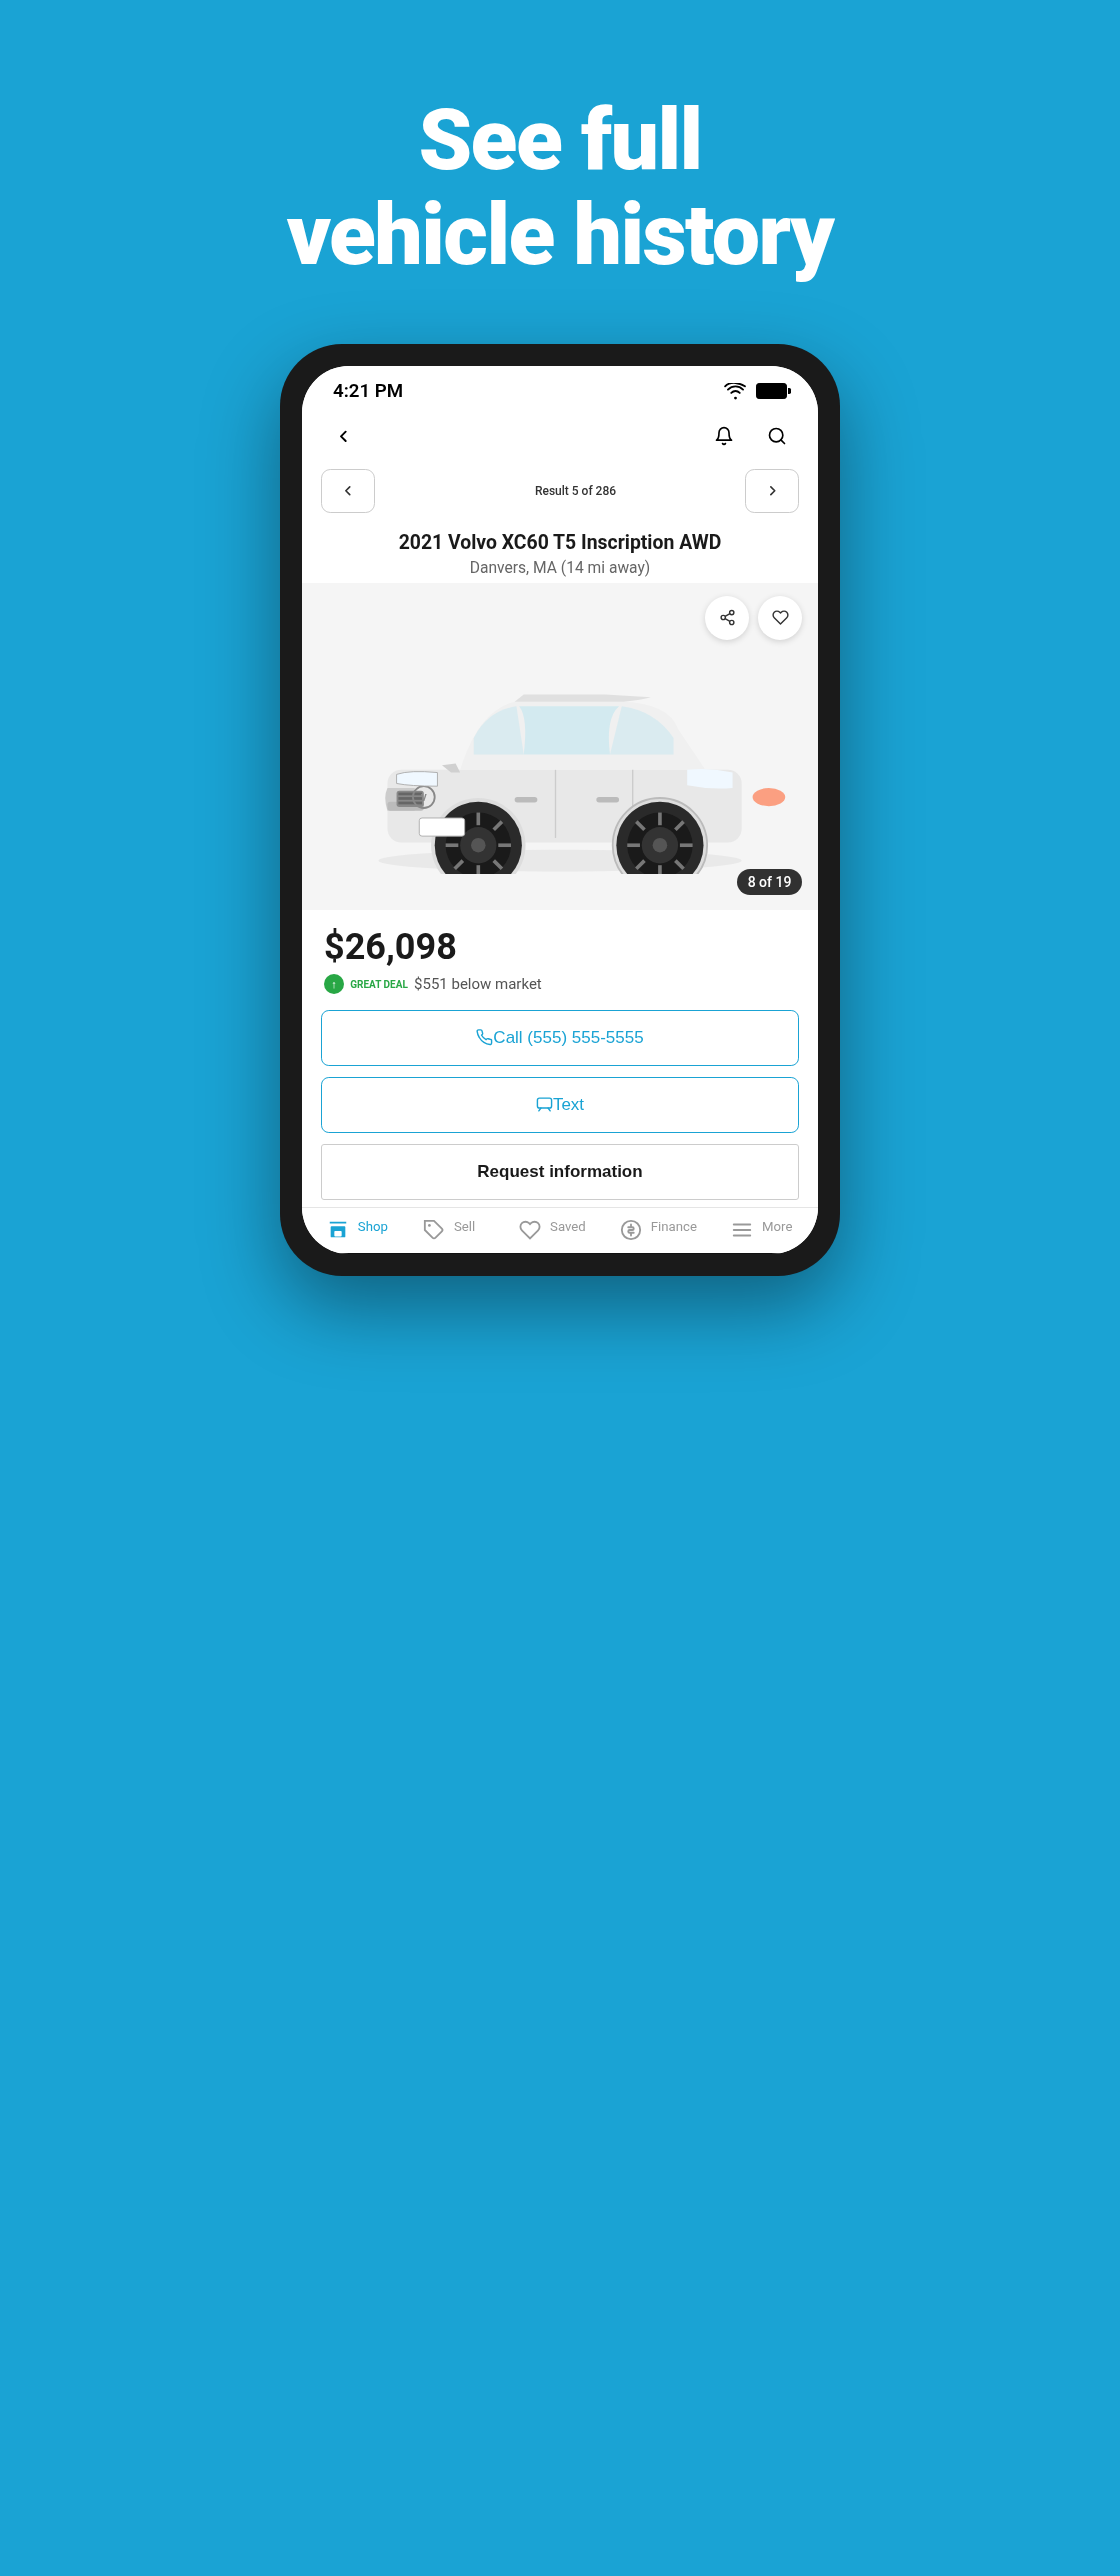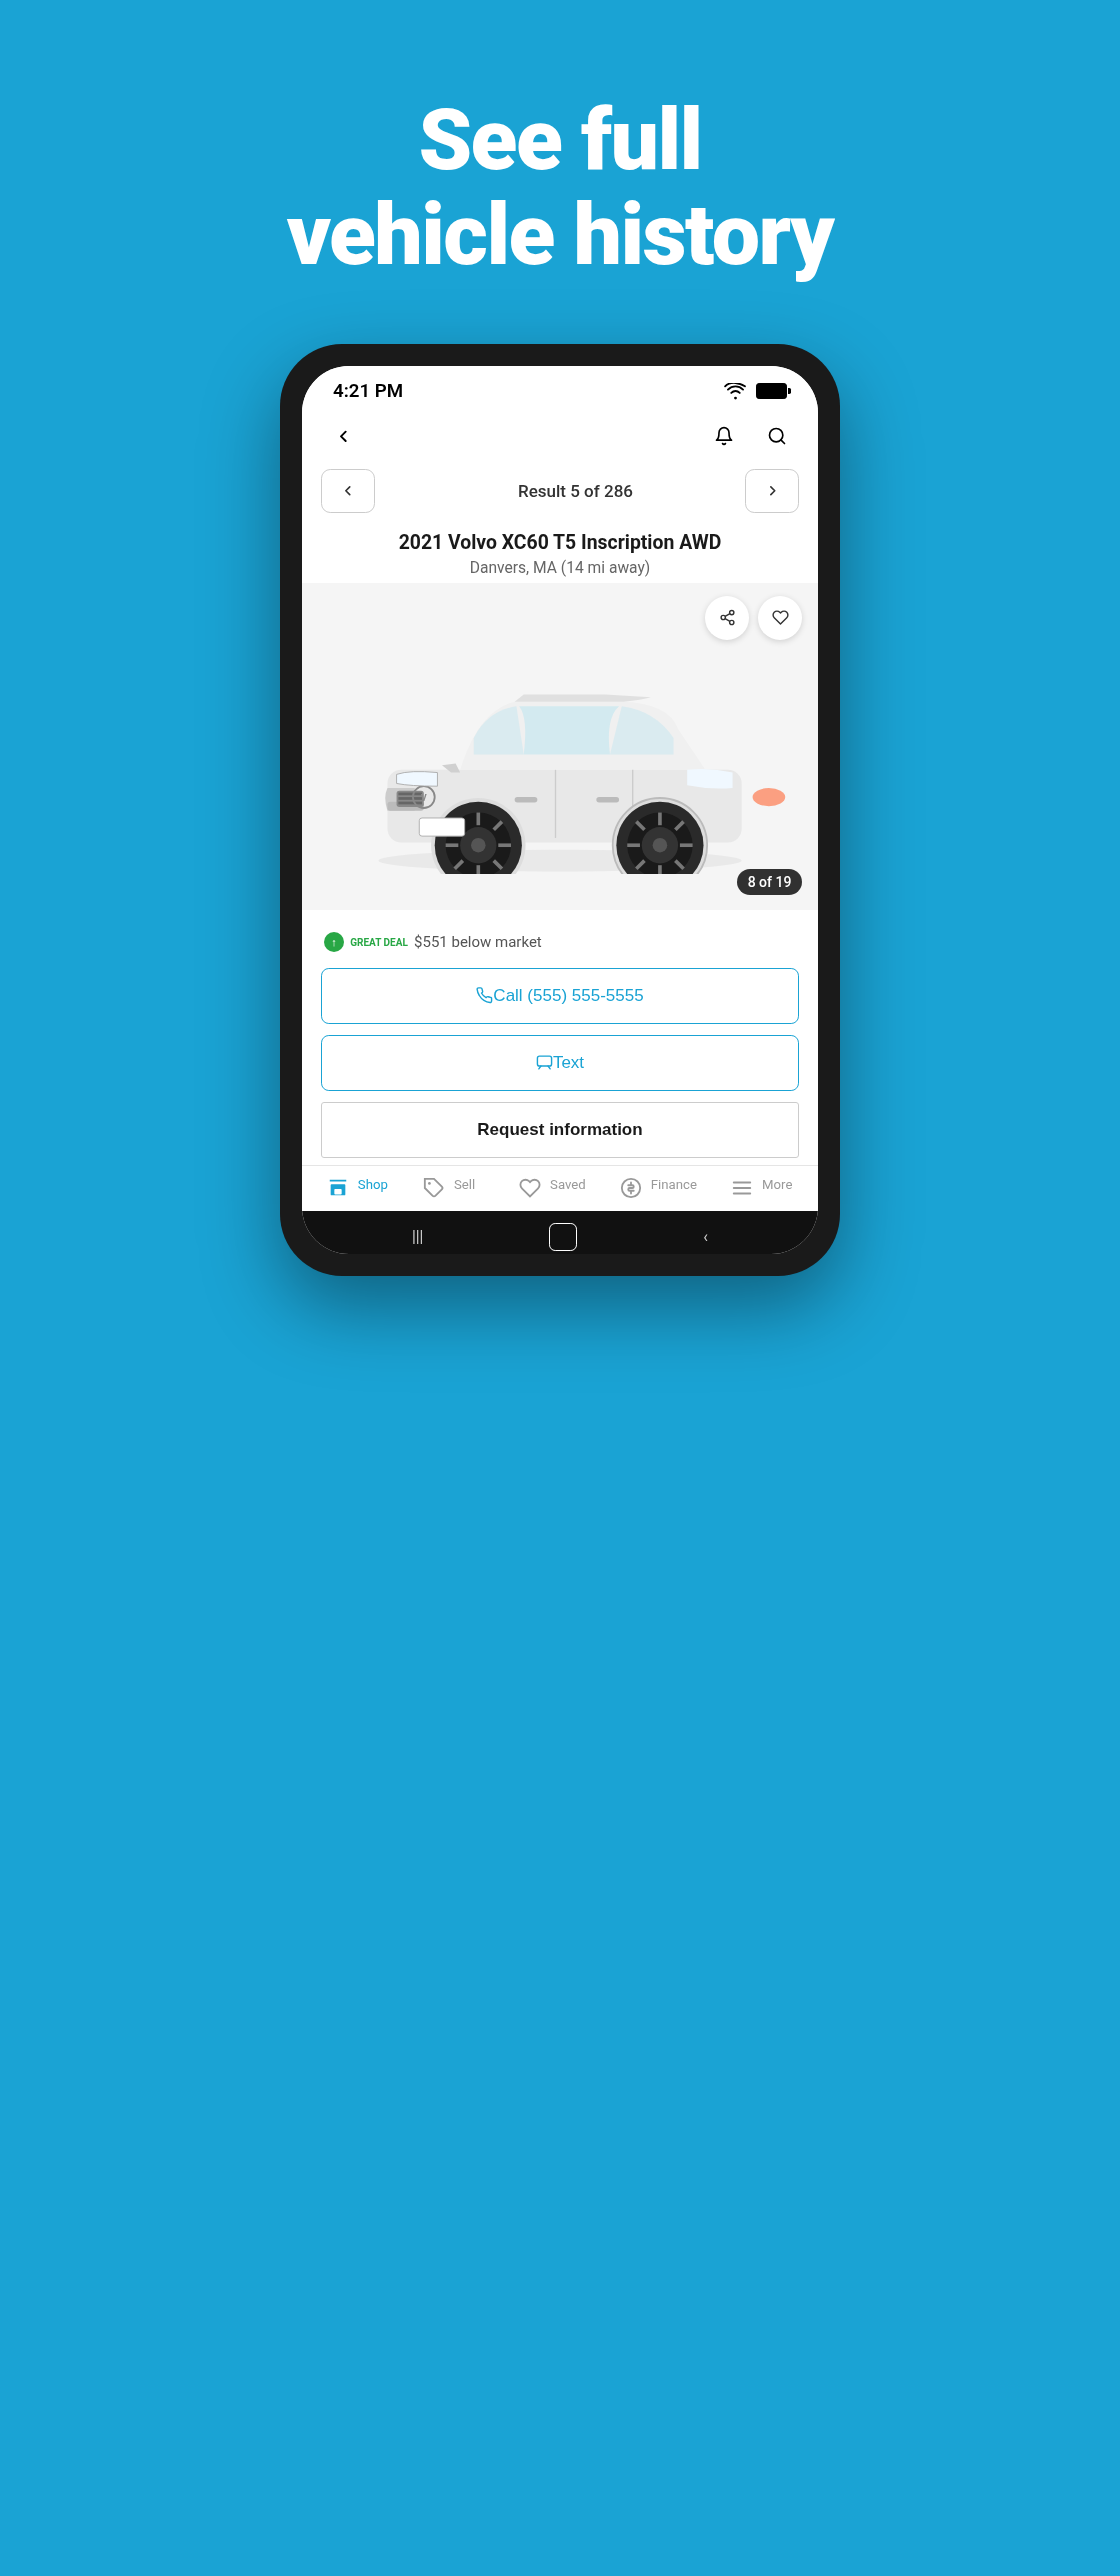--- a/index.html
+++ b/index.html
@@ -143,21 +143,21 @@
       display: flex;
       align-items: center;
       justify-content: center;
       background: white;
       cursor: pointer;
       font-size: 17px;
       color: #333;
     }
 
     .result-text {
-      font-size: 17px;
+      font-size: 12px;
       color: #333;
       font-weight: 500;
       margin-left: 31px;
     }
 
     
     .vehicle-info {
       text-align: center;
       padding: 12.4px 15.6px 6.2px;
       flex-shrink: 0;
@@ -540,20 +540,21 @@
           <line x1="143" y1="265" x2="134" y2="274" stroke="#777" stroke-width="4"></line>
 
           <rect x="95" y="218" width="50" height="20" rx="3" fill="white" stroke="#aaa" stroke-width="1"></rect>
         </svg>
       </div>
 
       <div class="image-counter">8 of 19</div>
     </div>
 
     <div class="price-section">
+      <div class="price">$26,098</div>
       <div class="deal-badge">
         <div class="deal-icon">↑</div>
         <span class="deal-label">GREAT DEAL</span>
         <span class="deal-sub">$551 below market</span>
       </div>
     </div>
 
     <div class="cta-section">
       <button class="cta-btn">
         <svg width="17" height="17" viewBox="0 0 24 24" fill="none">

